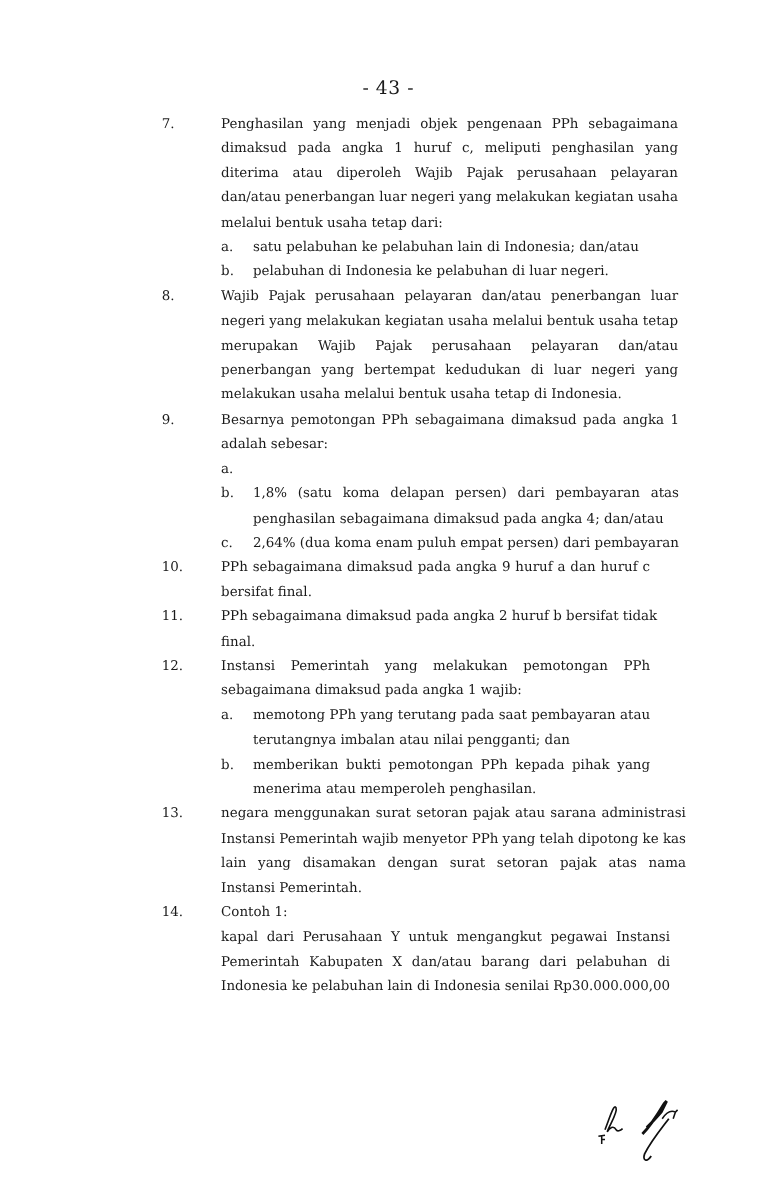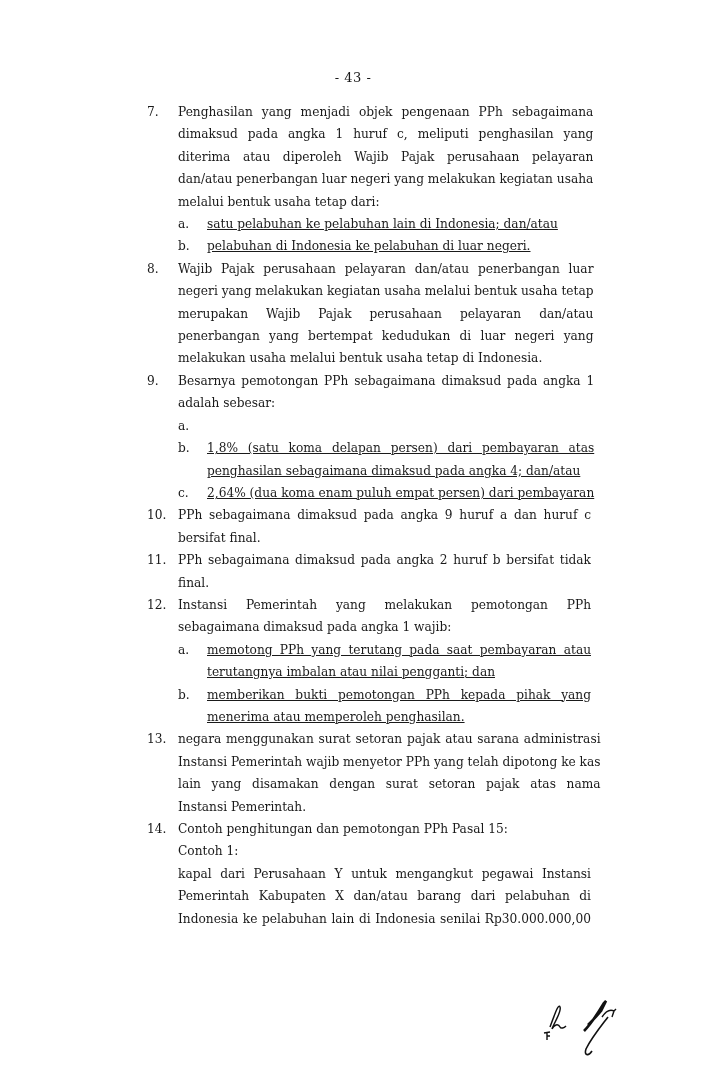--- a/index.html
+++ b/index.html
@@ -1,28 +1,28 @@
 <!DOCTYPE html>
 <html><head>
 <meta charset="utf-8">
 <style>
   html, body { margin:0; padding:0; background:#ffffff; }
   body { width:706px; height:1080px; position:relative; overflow:hidden;
          font-family:"DejaVu Serif", serif; color:#1a1a1a; }
   .page-num { position:absolute; top:70px; left:0; width:706px; text-align:center;
-              font-size:13px; letter-spacing:0.5px; }
+              font-size:17px; letter-spacing:0.5px; }
   .content { position:absolute; top:101px; left:147px; width:444px; font-size:12.2px; line-height:22.4px; }
   .item { display:flex; }
   .num { width:31px; flex:0 0 31px; }
-  .body { flex:1; }
+  .body { flex:1;margin-left:23px; }
   .line { display:block; text-align:justify; text-align-last:justify; white-space:nowrap; }
   .line.last { text-align-last:left; }
   .sub { display:flex; }
   .sub .letter { width:29px; flex:0 0 29px; }
-  .sub .stext { flex:1;text-decoration:underline; }
+  .sub .stext { flex:1; }
   .signature { position:absolute; left:540px; top:995px; width:100px; height:70px; }
 </style>
 </head>
 <body>
 
 <div class="page-num">- 43 -</div>
 
 <div class="content" id="content">
     <div class="item">
       <div class="num">7.</div>
@@ -121,21 +121,20 @@
       <div class="body">
         <span class="line">negara menggunakan surat setoran pajak atau sarana administrasi</span>
         <span class="line">Instansi Pemerintah wajib menyetor PPh yang telah dipotong ke kas</span>
         <span class="line">lain yang disamakan dengan surat setoran pajak atas nama</span>
         <span class="line last">Instansi Pemerintah.</span>
       </div>
     </div>
     <div class="item">
       <div class="num">14.</div>
       <div class="body">
-        <span class="line last">Contoh penghitungan dan pemotongan PPh Pasal 15:</span>
         <span class="line last">Contoh 1:</span>
         <div>
           <span class="line">kapal dari Perusahaan Y untuk mengangkut pegawai Instansi</span>
           <span class="line">Pemerintah Kabupaten X dan/atau barang dari pelabuhan di</span>
           <span class="line">Indonesia ke pelabuhan lain di Indonesia senilai Rp30.000.000,00</span>
         </div>
       </div>
     </div>
   </div>
 

